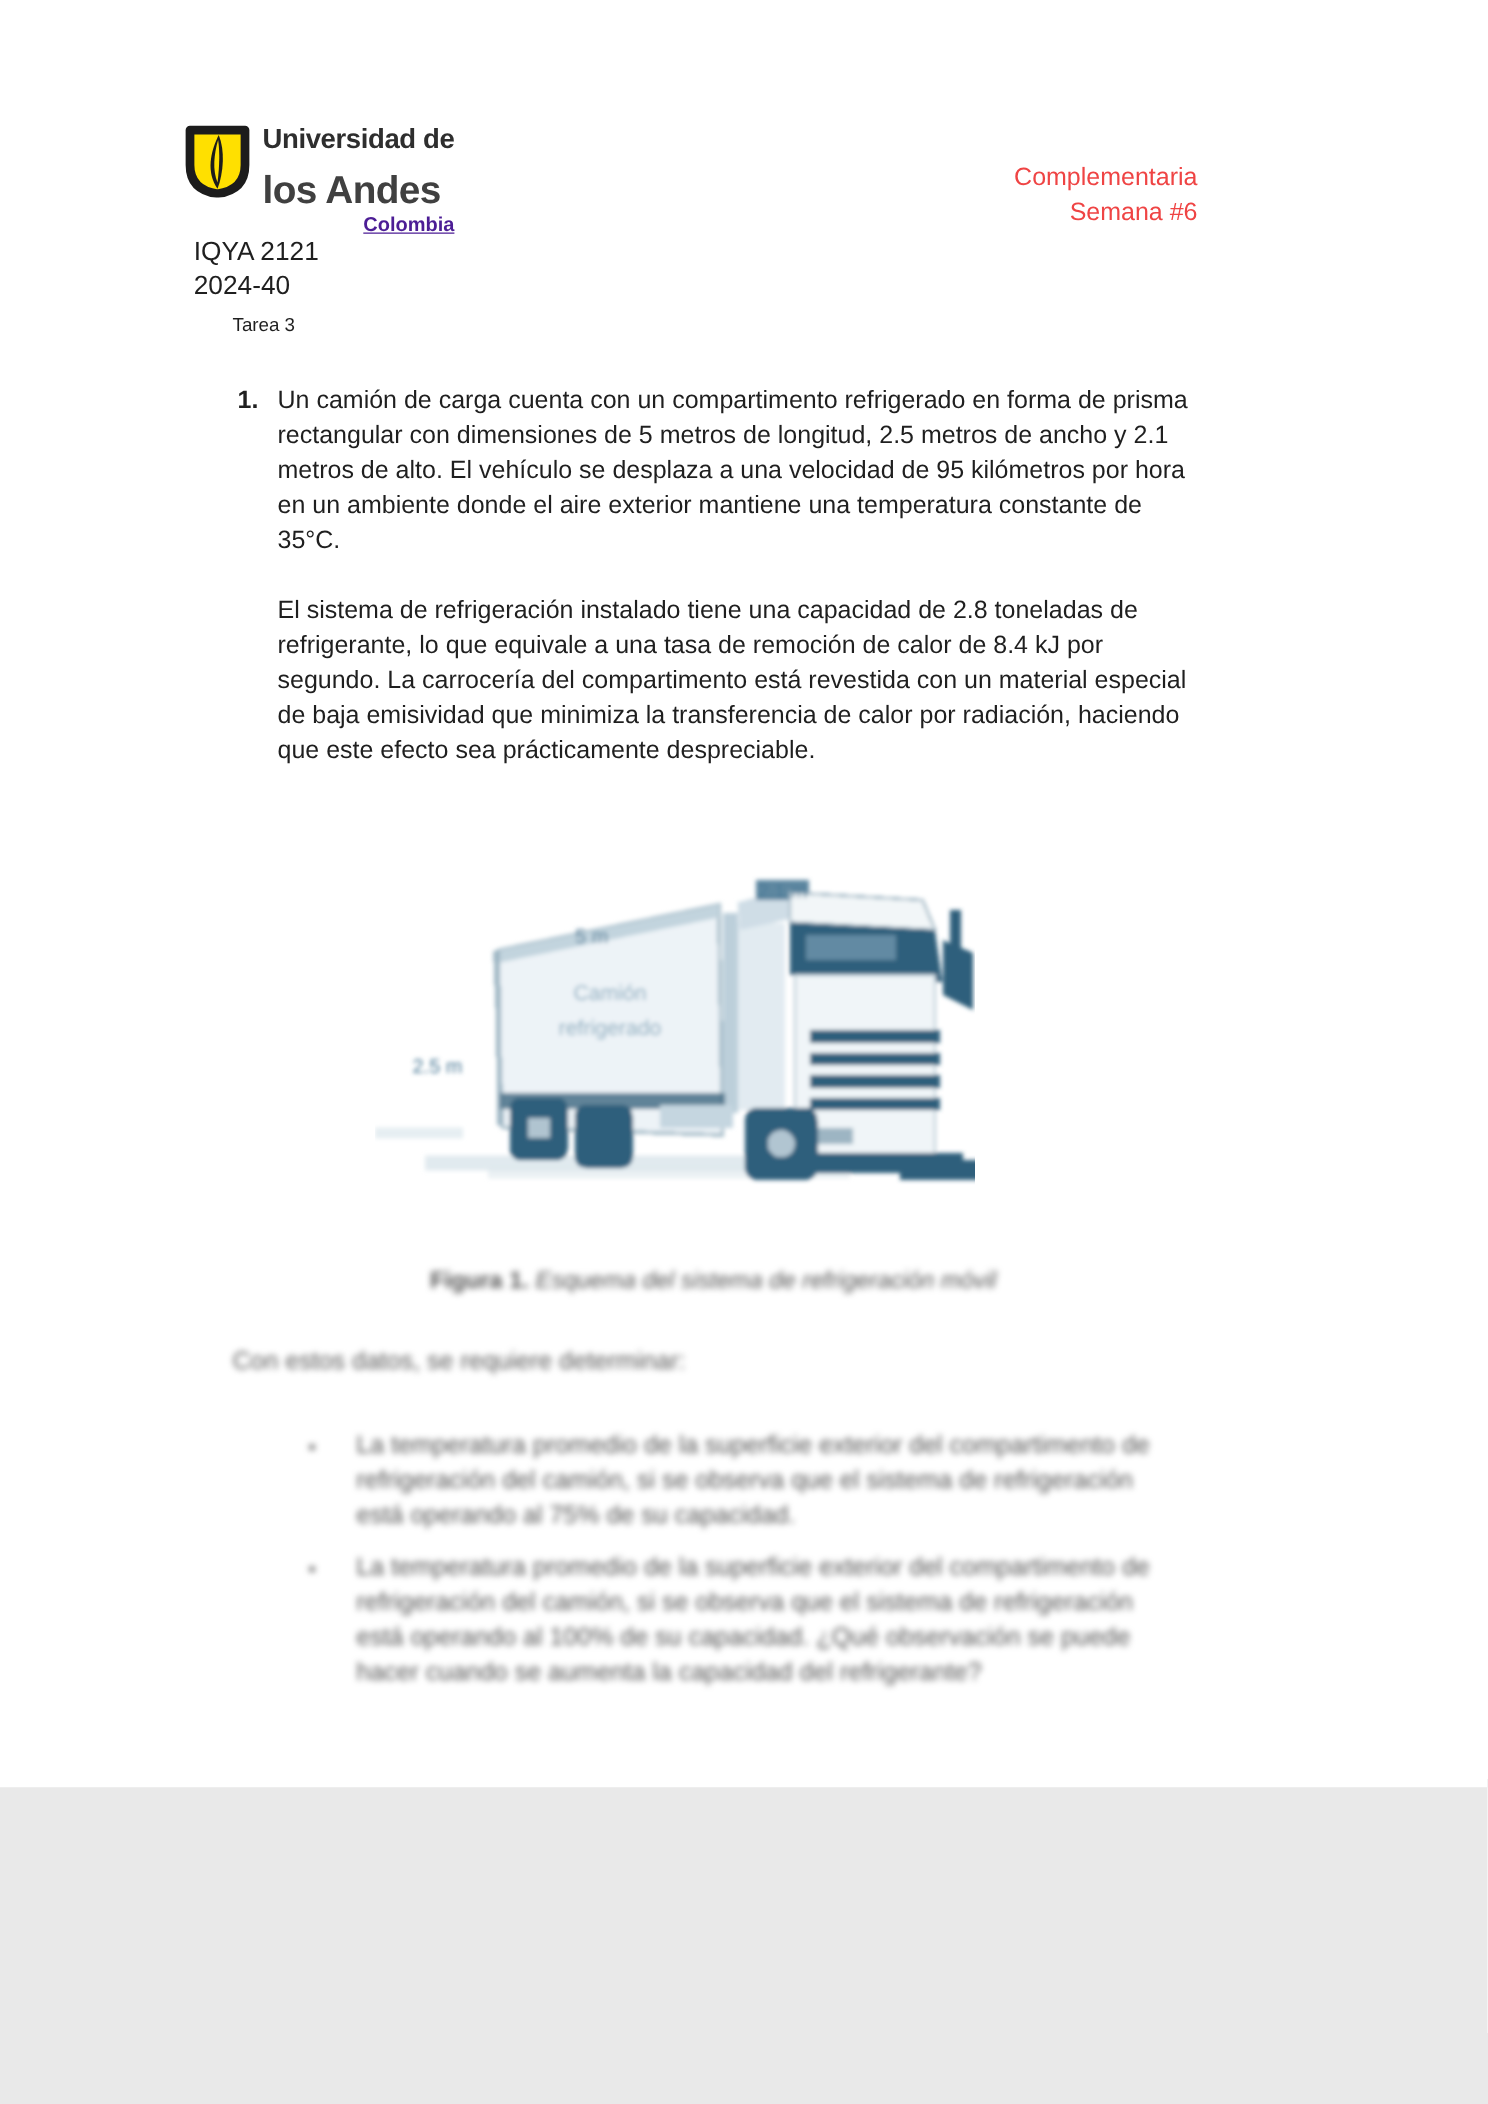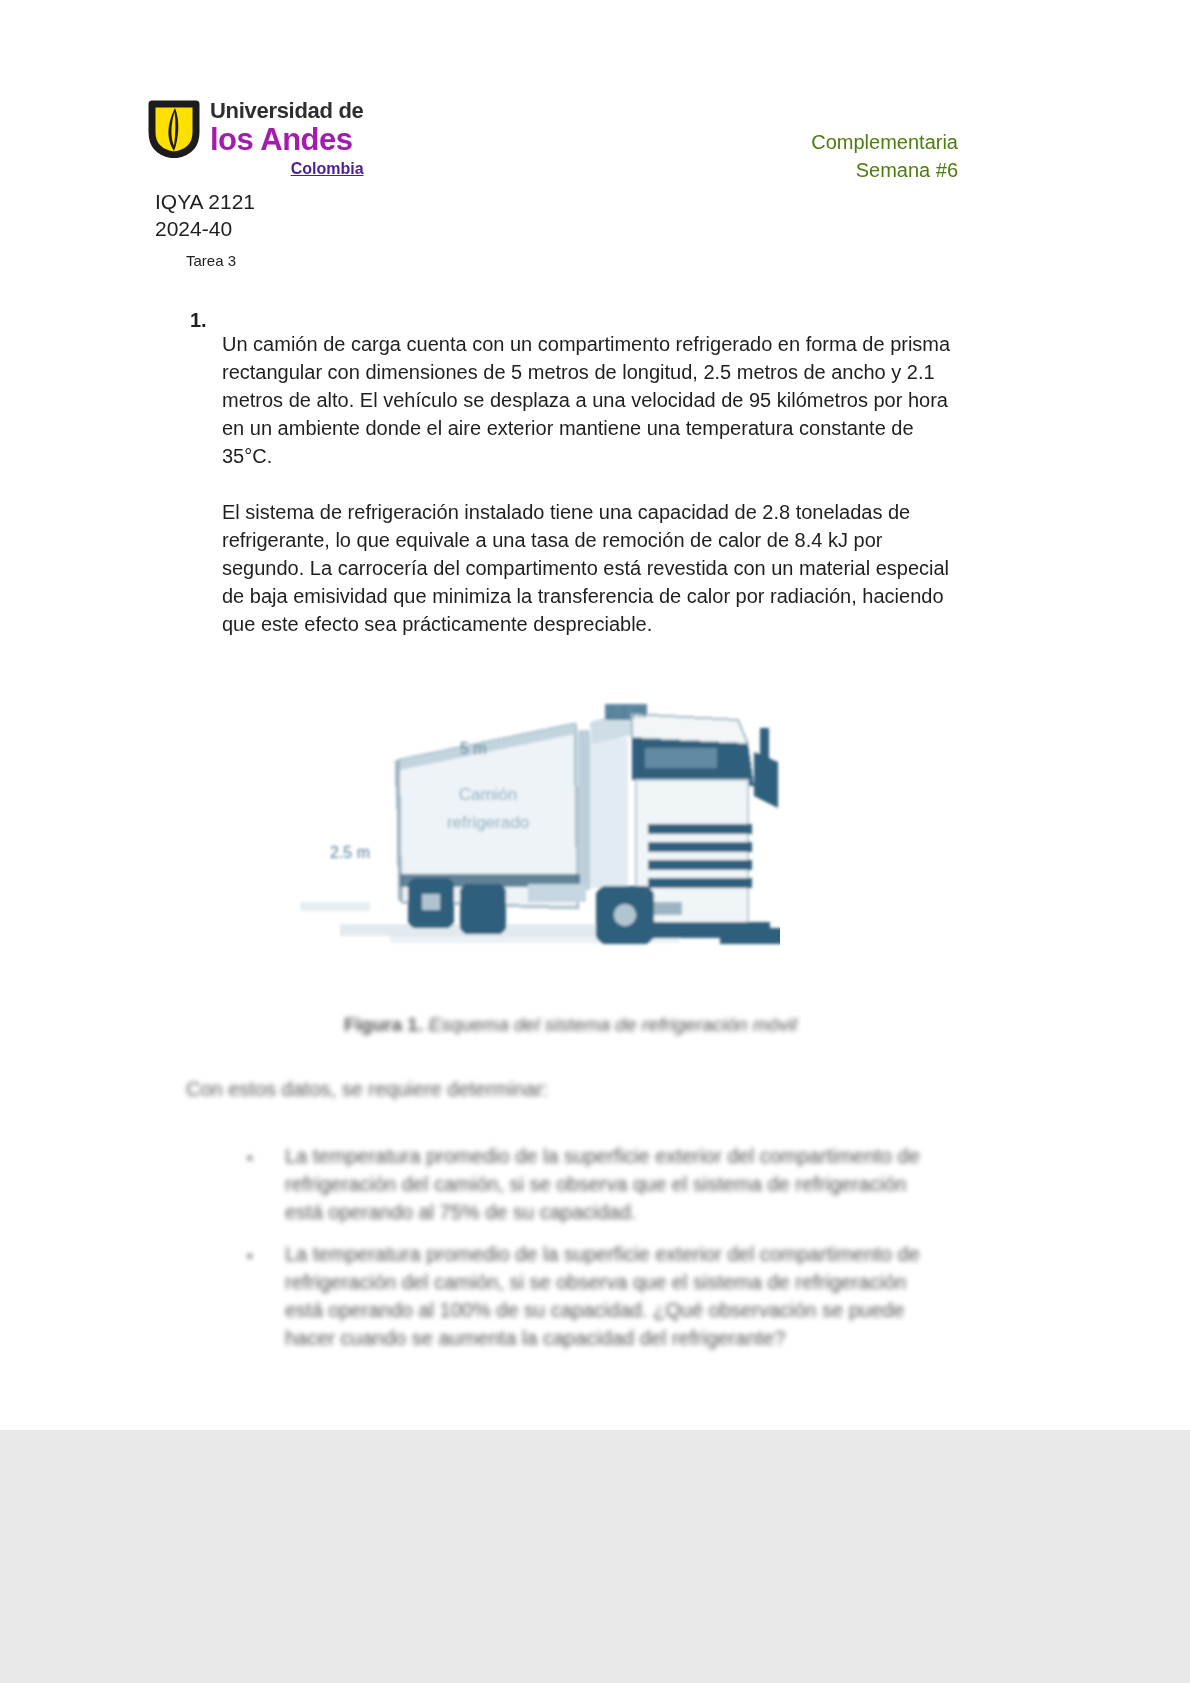--- a/index.html
+++ b/index.html
@@ -11,31 +11,31 @@
     font-family:"Liberation Sans",sans-serif;
     color:#1f1f1f;
     overflow:hidden;
   }
   
   .logo-block{position:absolute;left:148px;top:100px;width:260px;}
   .logo-row{display:flex;align-items:flex-start;}
   .logo-shield{flex:0 0 auto;margin-right:10px;}
   .wordmark{line-height:1;}
   .wordmark-l1{font-size:22px;font-weight:bold;color:#2e2e2e;letter-spacing:-.3px;}
-  .wordmark-l2{font-size:31px;font-weight:bold;color:#a21caf;letter-spacing:-.5px;margin-top:2px;}
+  .wordmark-l2{font-size:31px;font-weight:bold;color:#404040;letter-spacing:-.5px;margin-top:14px;}
   .wordmark-l3{font-size:16px;font-weight:bold;color:#4c1d95;text-align:right;margin-top:6px;text-decoration:underline;}
   .course-block{position:absolute;left:155px;top:188px;font-weight:normal;font-size:21px;line-height:27px;}
-  .header-right{position:absolute;right:232px;top:128px;text-align:right;font-size:20px;line-height:28px;color:#4d7c0f;}
+  .header-right{position:absolute;right:232px;top:128px;text-align:right;font-size:20px;line-height:28px;color:#ef4444;}
   
   .doc-title{position:absolute;left:186px;top:252px;width:769px;text-align:left;font-size:15px;font-weight:normal;}
   
   .problem{position:absolute;left:190px;top:306px;width:768px;font-size:20px;line-height:28px;}
   .problem-row{display:flex;}
   .problem-number{flex:0 0 32px;font-weight:bold;}
-  .problem-par{flex:1 1 auto;margin-top:24px;}
+  .problem-par{flex:1 1 auto;}
   .problem-par2{margin:28px 0 0 32px;}
   
   .truck-figure{position:absolute;left:300px;top:688px;width:480px;height:270px;}
   .fig-caption{
     position:absolute;left:186px;top:1014px;width:769px;text-align:center;
     font-size:19px;color:#545454;filter:blur(2.4px);
   }
   .fig-caption .cap-prefix{font-weight:bold;}
   .fig-caption .cap-rest{font-style:italic;}
   

